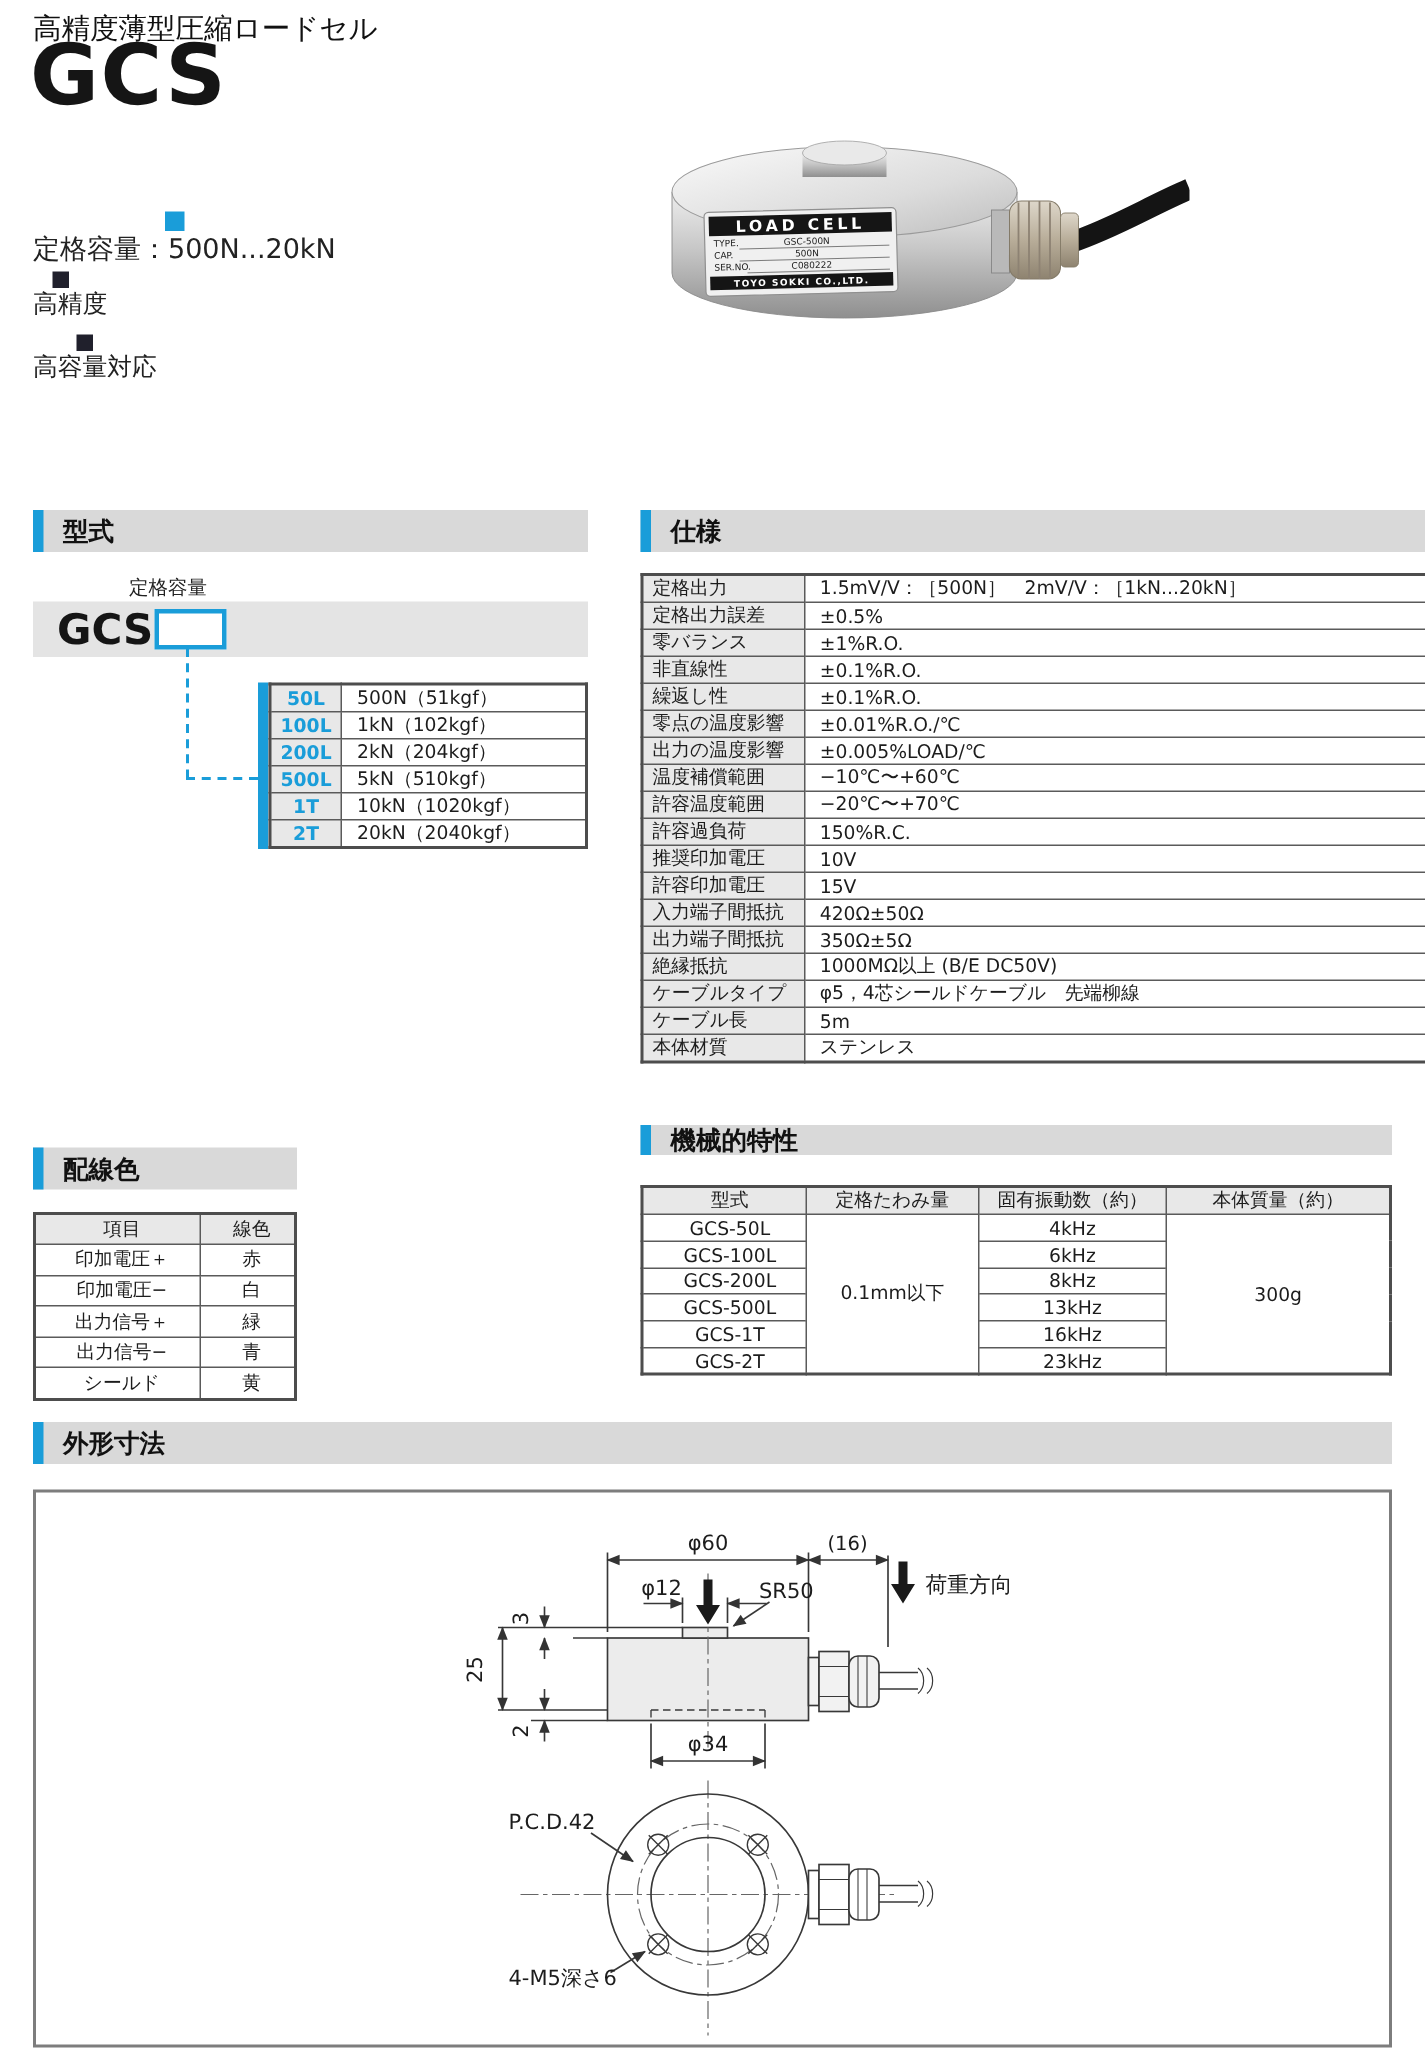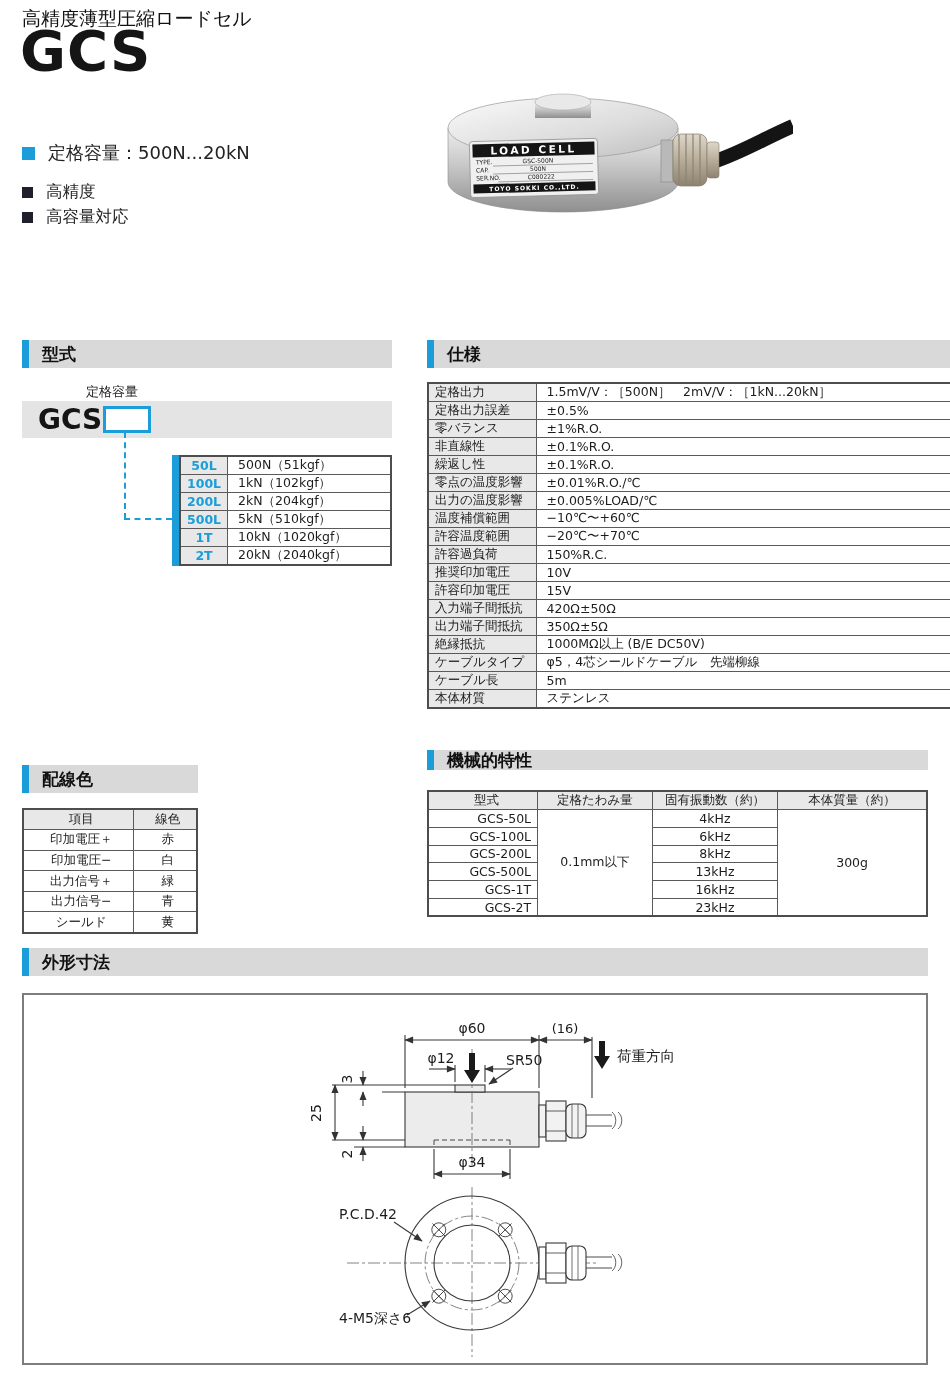--- a/index.html
+++ b/index.html
@@ -7,21 +7,21 @@
   body {
     position:relative; width:950px; height:1380px;
     font-family:"DejaVu Sans","Liberation Sans",sans-serif;
     color:#1a1a1a; overflow:hidden;
   }
   .abs { position:absolute; }
 
   
   .subtitle { left:22px; top:6px; font-size:19px; color:#111; }
   .main-title { left:20px; top:22px; font-size:56px; font-weight:800; letter-spacing:1px; color:#151515; line-height:1.05; }
-  .feature { left:22px; display:flex; align-items:center; }
+  .feature { left:22px; display:flex; align-items:center;flex-direction:column; }
   .f-bullet { display:inline-block; flex:0 0 auto; margin-right:13px; }
   .f-bullet.accent { width:13px; height:13px; background:#1a9dd9; }
   .f-bullet.dark { width:11px; height:11px; background:#20202c; }
   .f-text-lg { font-size:18px; color:#222; }
   .f-text { font-size:16.5px; color:#222; }
 
   
   .band {
     background:#d9d9d9; border-left:7px solid #1a9dd9;
     font-size:17px; font-weight:bold; color:#111;
@@ -53,21 +53,21 @@
   .spec-table .val { padding-left:10px; }
 
   .wire-table { left:22px; top:808px; width:176px; }
   .wire-table td { height:20.6px; text-align:center;padding-left:12px; }
   .wire-table .hdr { background:#e8e8e8; }
   .wire-table .c1 { width:110px; }
 
   .mech-table { left:427px; top:790px; width:501px; }
   .mech-table td { height:17.8px; text-align:center; }
   .mech-table .hdr { background:#e8e8e8; }
-  .mech-table .model { width:110px; text-align:right; padding-left:13px; }
+  .mech-table .model { width:110px; text-align:center; padding-left:13px; }
   .mech-table .defl { width:115px; }
   .mech-table .freq { width:126px; }
   .mech-table .mass { width:150px; }
 
   .draw-box { left:22px; top:993px; width:906px; height:372px; border:2px solid #7d7d7d; background:#fff; }
 
   svg text { font-family:"DejaVu Sans","Liberation Sans",sans-serif; }
 </style>
 </head>
 <body>
@@ -76,21 +76,21 @@
 <div class="abs main-title">GCS</div>
 
 <div class="abs feature" style="top:141px;">
   <span class="f-bullet accent"></span>
   <span class="f-text-lg">定格容量：500N...20kN</span>
 </div>
 <div class="abs feature" style="top:181px;">
   <span class="f-bullet dark"></span>
   <span class="f-text">高精度</span>
 </div>
-<div class="abs feature" style="top:206px;">
+<div class="abs feature" style="top:223px;">
   <span class="f-bullet dark"></span>
   <span class="f-text">高容量対応</span>
 </div>
 
 <div class="abs" style="left:413px; top:78px; width:380px; height:160px;">
   <svg width="380" height="160" viewBox="0 0 380 160">
     <defs>
       <linearGradient id="gsv" x1="0" y1="0" x2="0" y2="1">
         <stop offset="0" stop-color="#ededed"></stop>
           <stop offset="0.45" stop-color="#c7c7c7"></stop>

